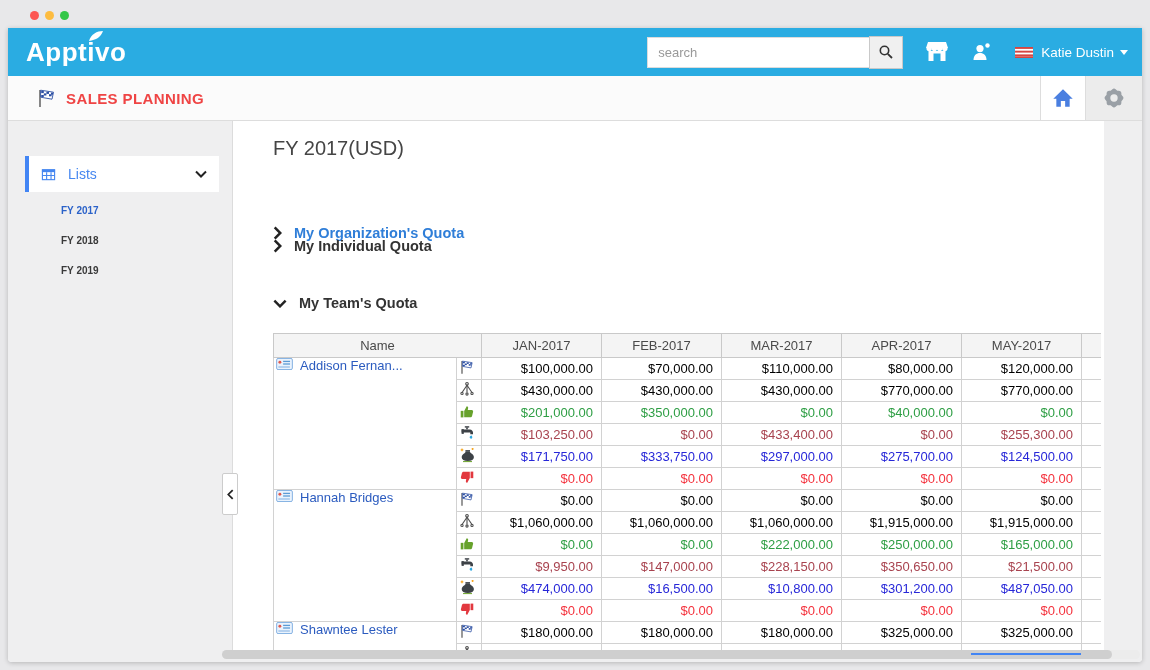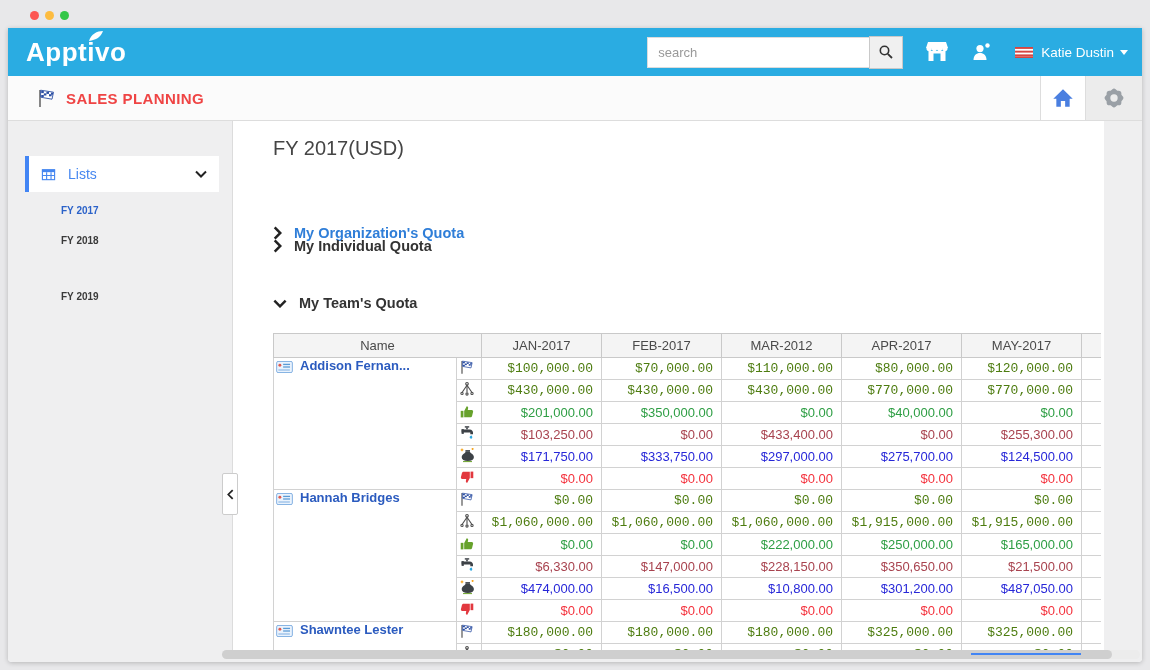--- a/index.html
+++ b/index.html
@@ -66,24 +66,24 @@
   .section .s-lbl { font-size:14.5px; font-weight:bold; color:#333; margin-left:12px; }
   .section.linkblue .s-lbl { color:#2f7ed8; }
   .sec-0 { top:60px;margin-top:44px; } .sec-1 { top:117px; } .sec-2 { top:174px;text-align:center; }
 
   
   .table-wrap { position:absolute; left:40px; top:212px; width:828px; bottom:0; overflow:hidden; }
   table.quota { border-collapse:collapse; table-layout:fixed; width:828px; font-size:13px; }
   table.quota th { background:#f4f4f4; border:1px solid #c9c9c9; height:24px; font-weight:normal; color:#4a4a4a; }
   table.quota td { border:1px solid #d2d2d2; height:22px; padding:0 8px 0 2px; text-align:right; white-space:nowrap; overflow:hidden; }
   td.name-cell { vertical-align:top; text-align:left; padding:4px 4px; }
-  .name-inner { display:flex; align-items:flex-end;font-weight:bold; }
+  .name-inner { display:flex; align-items:flex-start; }
   .name-link { color:#2b5bbf; font-size:13px; margin-left:7px; cursor:pointer; }
   td.icon-cell { border-left:3px double #bbb; text-align:center; padding:0; }
-  td.v-dark { color:#4d7c0f;font-family:Liberation Mono, monospace; } td.v-green { color:#2e9e44; } td.v-maroon { color:#a8434f; }
+  td.v-dark { color:#000000; } td.v-green { color:#2e9e44; } td.v-maroon { color:#a8434f; }
   td.v-blue { color:#2727d8; } td.v-red { color:#f4323d; }
   .blue-edit-line { position:absolute; left:738px; top:532px; width:110px; height:2px; background:#4285f4; z-index:4; }
 
   .hscrollbar { position:absolute; left:214px; right:2px; bottom:3px; height:9px; background:#ececec; border-radius:5px; }
   .hscroll-thumb { position:absolute; left:0; top:0; bottom:0; width:97%; background:#cfcfcf; border-radius:5px; }
 
   svg { display:block; }
 </style>
 </head>
 <body>
@@ -212,21 +212,21 @@
           <span class="lbl">Lists</span>
           <span class="chev">
             <svg width="12" height="8" viewBox="0 0 12 8">
                 <path d="M1 1.5 L6 6.5 L11 1.5" stroke="#222" stroke-width="2" fill="none"></path>
               </svg>
           </span>
         </div>
         <div id="fy-links">
             <div class="fy-link active" style="top: 68px;">FY 2017</div>
             <div class="fy-link" style="top: 98px;">FY 2018</div>
-            <div class="fy-link" style="top: 128px; margin-top: 26px;">FY 2019</div>
+            <div class="fy-link" style="top: 128px;">FY 2019</div>
           </div>
       </div>
 
       <div class="collapse-handle">
         <svg width="7" height="11" viewBox="0 0 8 12">
             <path d="M6.5 1 L1.5 6 L6.5 11" stroke="#222" stroke-width="2" fill="none"></path>
           </svg>
       </div>
 
       <div class="main">
@@ -267,21 +267,21 @@
                 <col style="width: 120px;">
                 <col style="width: 120px;">
                 <col style="width: 120px;">
                 <col style="width: 20px;">
               </colgroup>
               <thead>
                 <tr>
                   <th colspan="2">Name</th>
                   <th>JAN-2017</th>
                   <th>FEB-2017</th>
-                  <th>MAR-2012</th>
+                  <th>MAR-2017</th>
                   <th>APR-2017</th>
                   <th>MAY-2017</th>
                   <th></th>
                 </tr>
               </thead>
               <tbody>
                 <tr>
                   <td class="name-cell" rowspan="6">
                     <div class="name-inner">
                       <span>
@@ -466,21 +466,21 @@
                 <tr>
                   <td class="icon-cell"><span style="display: inline-block;"><svg width="16" height="16" viewBox="0 0 16 16">
                         <g fill="#3d4247">
                           <rect x="5.8" y="1.2" width="4.4" height="1.4"></rect>
                           <rect x="7.2" y="2.4" width="1.6" height="2"></rect>
                           <path d="M2.6 4.4 h8.2 c1.9 0 3.2 1.3 3.2 3.2 v1.6 h-2.7 V7.6 H2.6 Z"></path>
                           <rect x="2.6" y="4.1" width="2.2" height="4.8"></rect>
                         </g>
                         <path d="M12.6 10.6 c.9 1.3 .9 2.4 .1 2.9 c-.8 .5 -1.8 0 -2-.9 c-.2-.9 .7-1.9 1.9-2 Z" fill="#2fa8e0"></path>
                       </svg></span></td>
-                  <td class="v-maroon">$6,330.00</td>
+                  <td class="v-maroon">$9,950.00</td>
                   <td class="v-maroon">$147,000.00</td>
                   <td class="v-maroon">$228,150.00</td>
                   <td class="v-maroon">$350,650.00</td>
                   <td class="v-maroon">$21,500.00</td>
                   <td></td>
                 </tr>
                 <tr>
                   <td class="icon-cell"><span style="display: inline-block;"><svg width="17" height="16" viewBox="0 0 17 16">
                         <path fill="#3d4247" d="M7 4.6 h3.4 l1.7 1.6 c1.7 1 2.8 2.4 2.8 4 c0 2.4-2.2 3.7-6.1 3.7 s-6.1-1.3-6.1-3.7 c0-1.6 1.1-3 2.8-4 Z"></path>
                         <rect x="6.4" y="3.1" width="4.6" height="1.6" fill="#3d4247"></rect>

